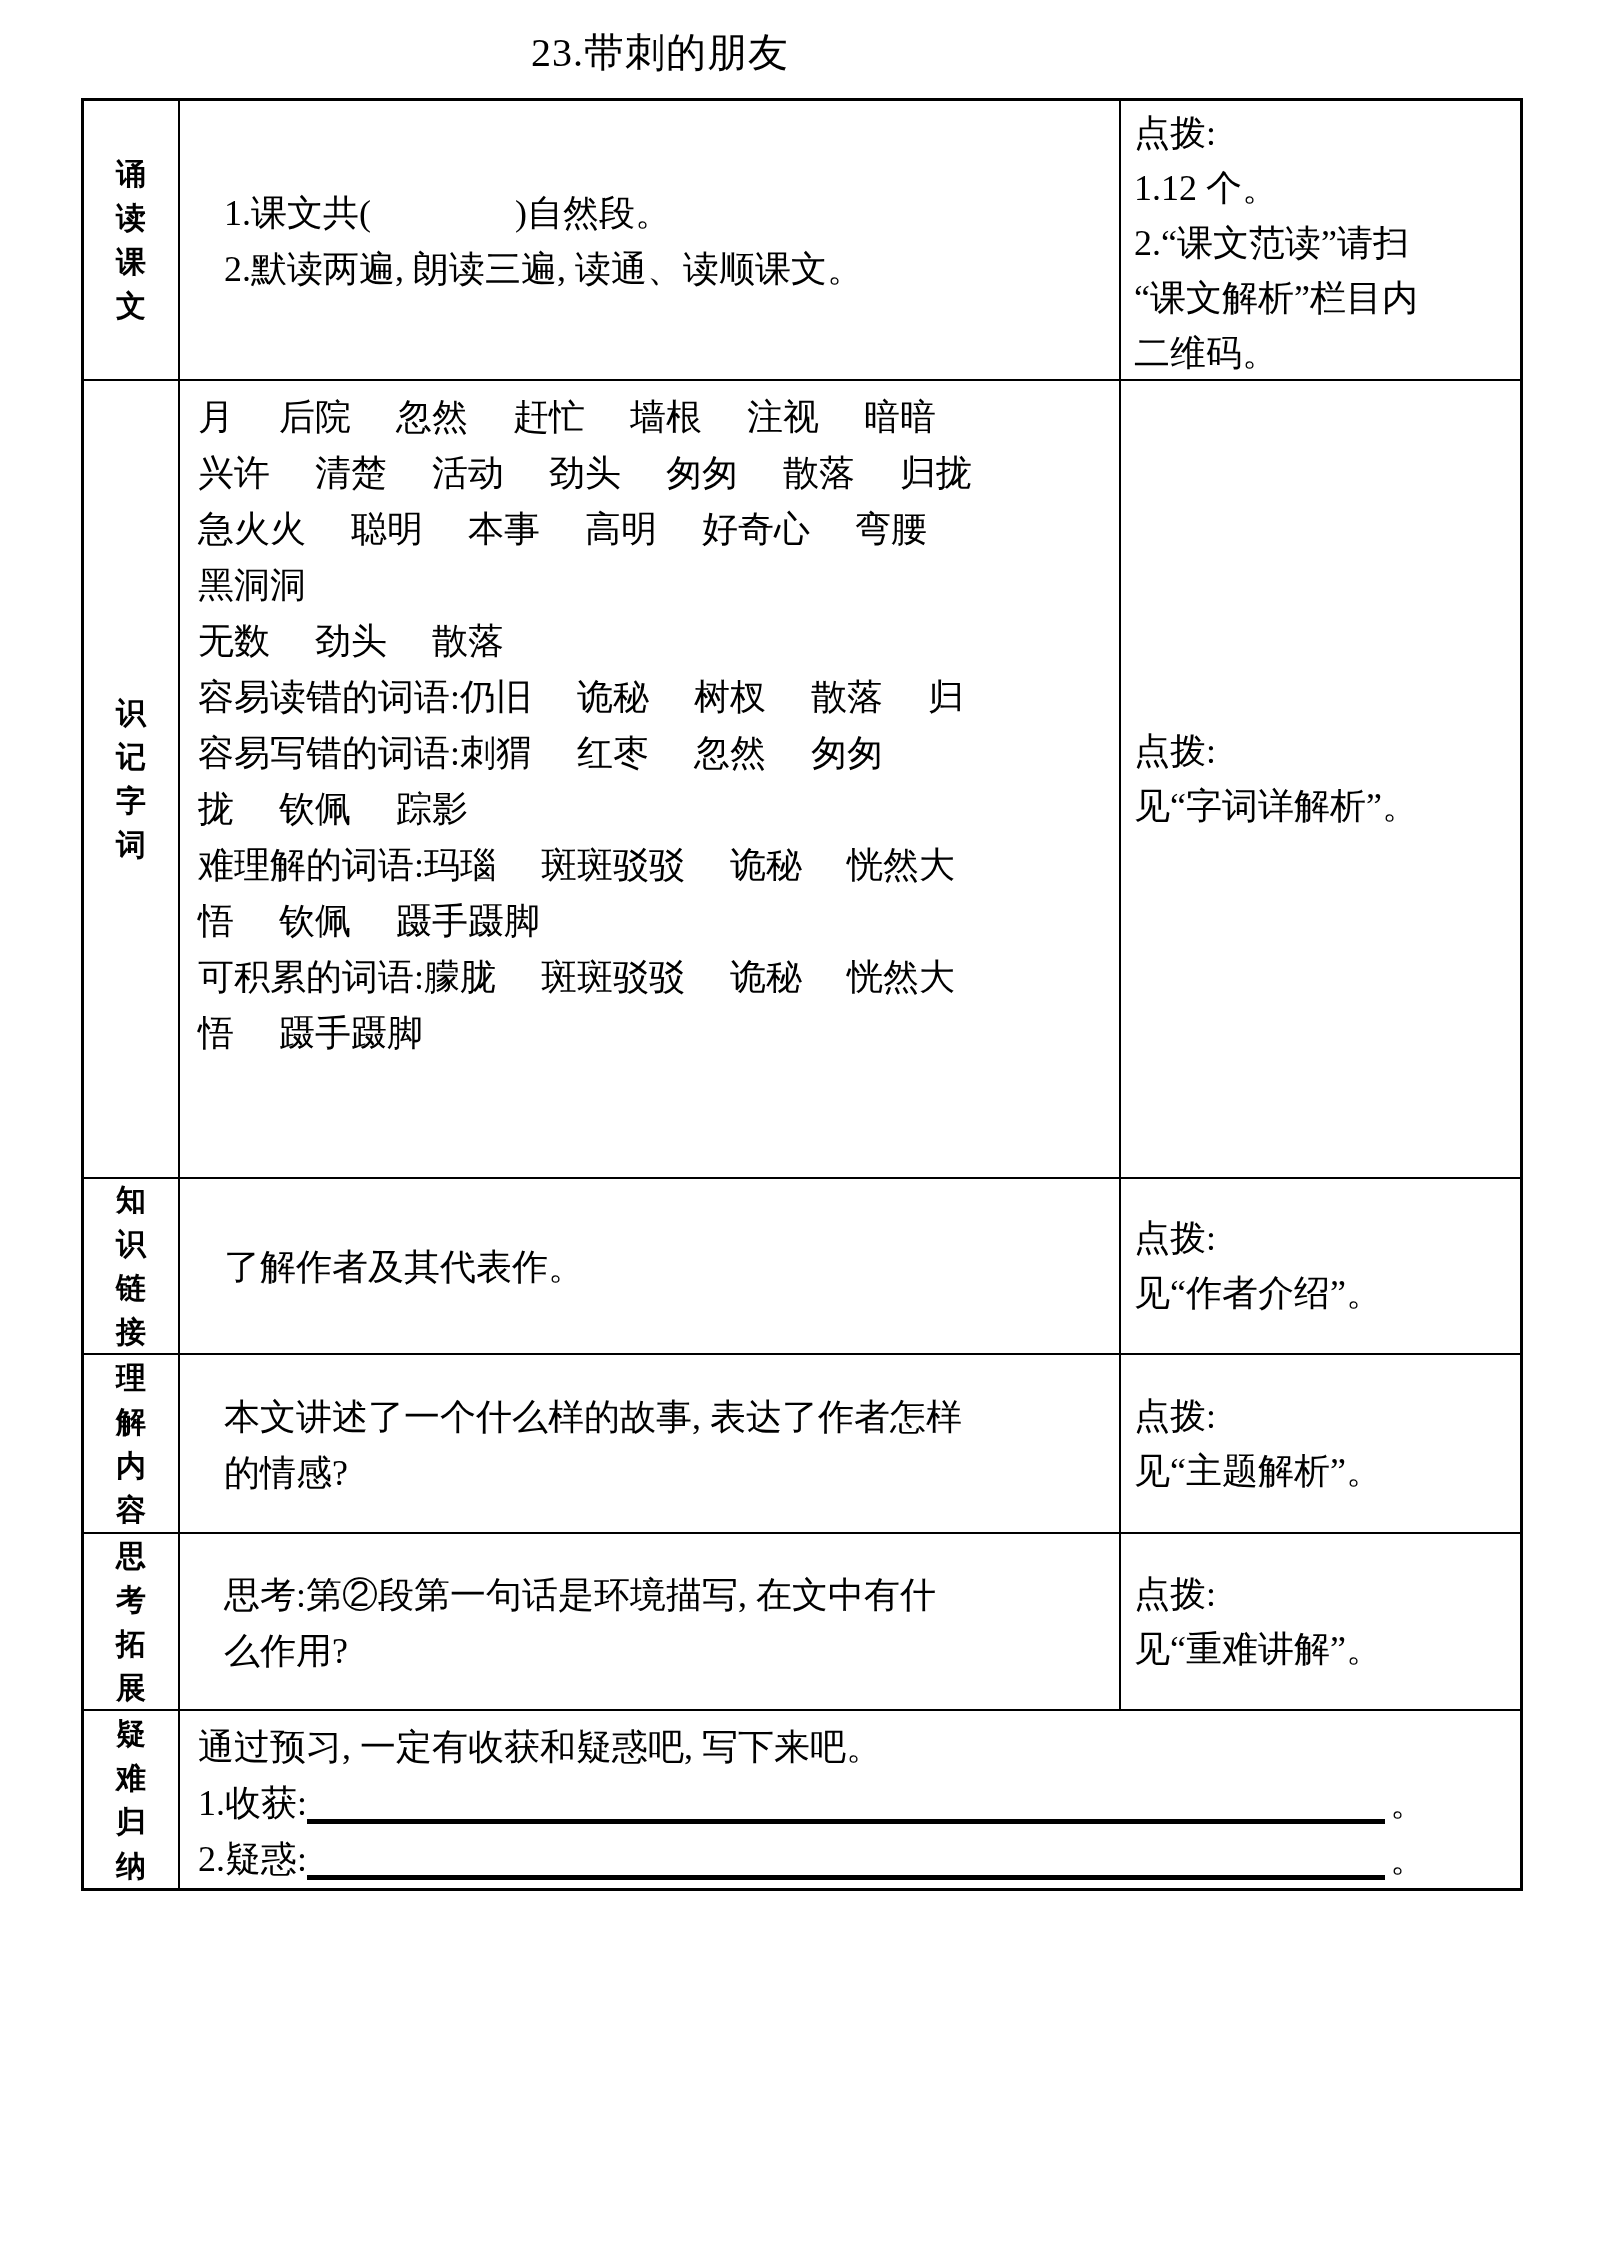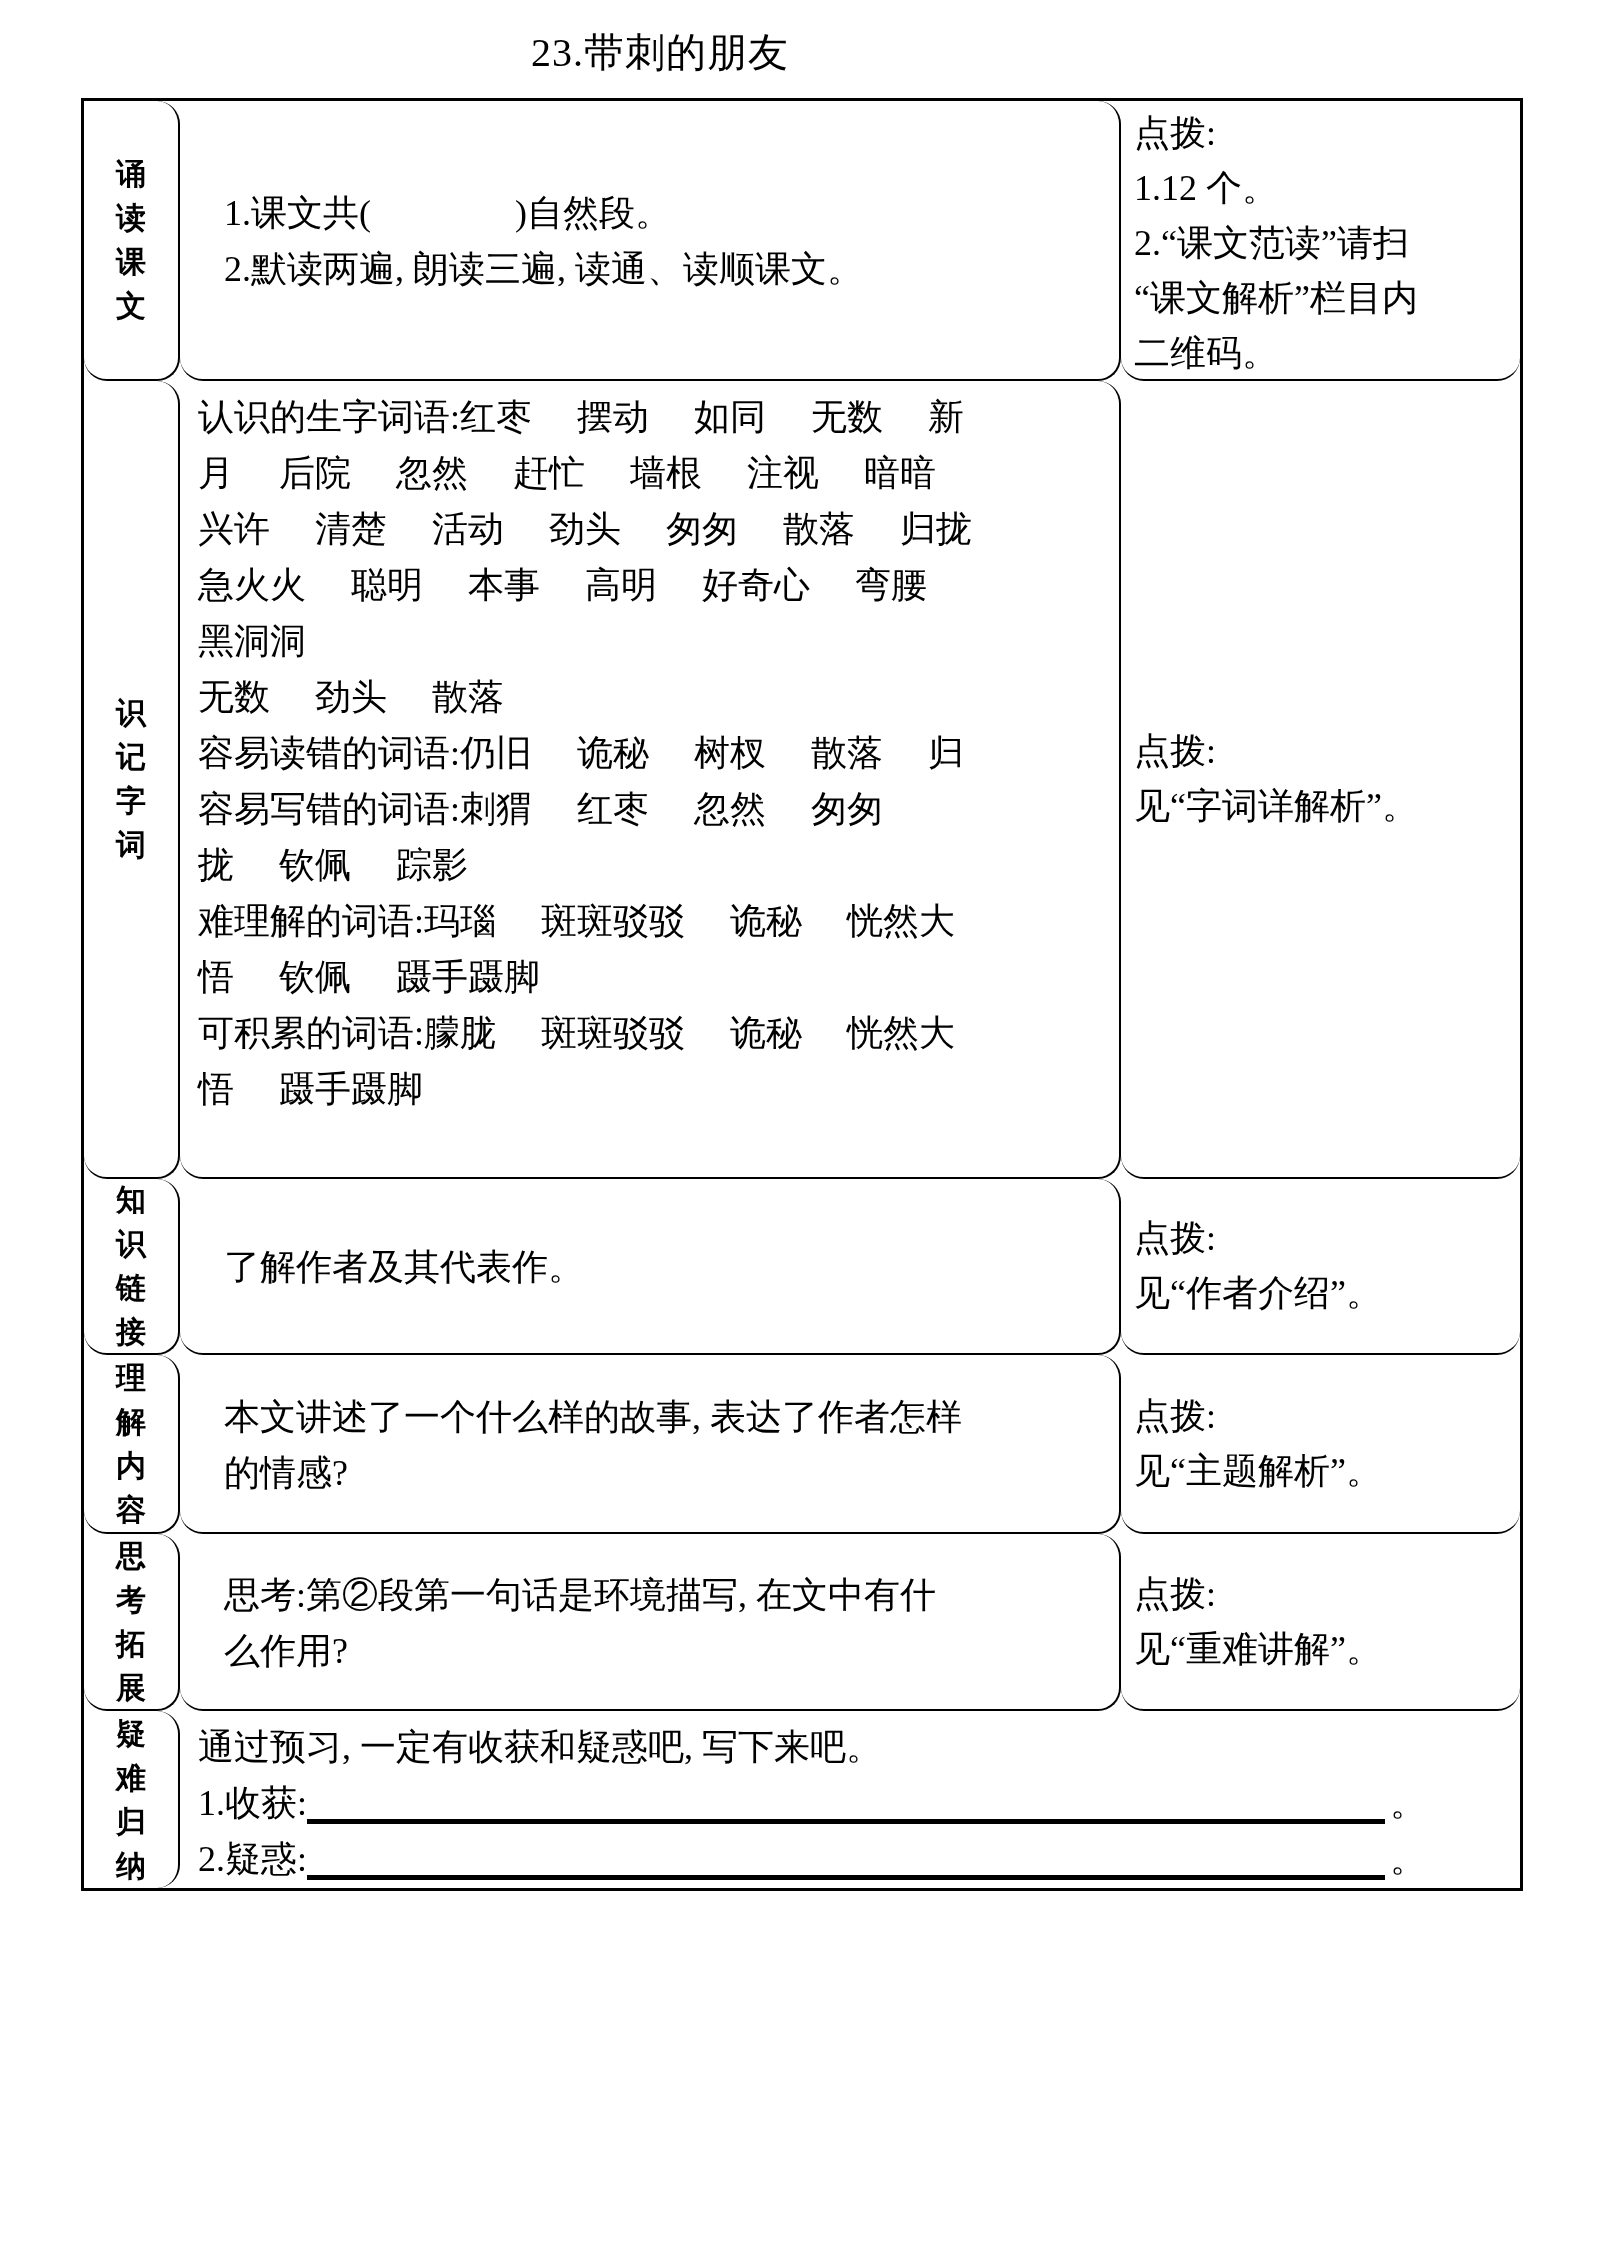--- a/index.html
+++ b/index.html
@@ -31,21 +31,20 @@
     box-sizing: border-box;
     display: grid;
     grid-template-columns: 96px 941px 399px;
     grid-template-rows: 280px 798px 176px 179px 177px 177px;
   }
   .cell {
     box-sizing: border-box;
     border-right: 2px solid #000;
     border-bottom: 2px solid #000;
     overflow: hidden;
-    border-radius: 23px;
   }
   .last-col { border-right: none; }
   .last-row { border-bottom: none; }
   .label-cell {
     display: flex;
     align-items: center;
     justify-content: center;
   }
   .vlabel {
     width: 44px;
@@ -103,21 +102,20 @@
     <div class="hint-line">1.12 个。</div>
     <div class="hint-line">2.“课文范读”请扫</div>
     <div class="hint-line">“课文解析”栏目内</div>
     <div class="hint-line">二维码。</div>
   </div>
 
   <div class="cell label-cell">
     <div class="vlabel">识记字词</div>
   </div>
   <div class="cell content-cell">
-    <div class="content-line">认识的生字词语:红枣　 摆动　 如同　 无数　 新</div>
     <div class="content-line">月　 后院　 忽然　 赶忙　 墙根　 注视　 暗暗</div>
     <div class="content-line">兴许　 清楚　 活动　 劲头　 匆匆　 散落　 归拢</div>
     <div class="content-line">急火火　 聪明　 本事　 高明　 好奇心　 弯腰</div>
     <div class="content-line">黑洞洞</div>
     <div class="content-line">无数　 劲头　 散落</div>
     <div class="content-line">容易读错的词语:仍旧　 诡秘　 树杈　 散落　 归</div>
     <div class="content-line">容易写错的词语:刺猬　 红枣　 忽然　 匆匆</div>
     <div class="content-line">拢　 钦佩　 踪影</div>
     <div class="content-line">难理解的词语:玛瑙　 斑斑驳驳　 诡秘　 恍然大</div>
     <div class="content-line">悟　 钦佩　 蹑手蹑脚</div>

